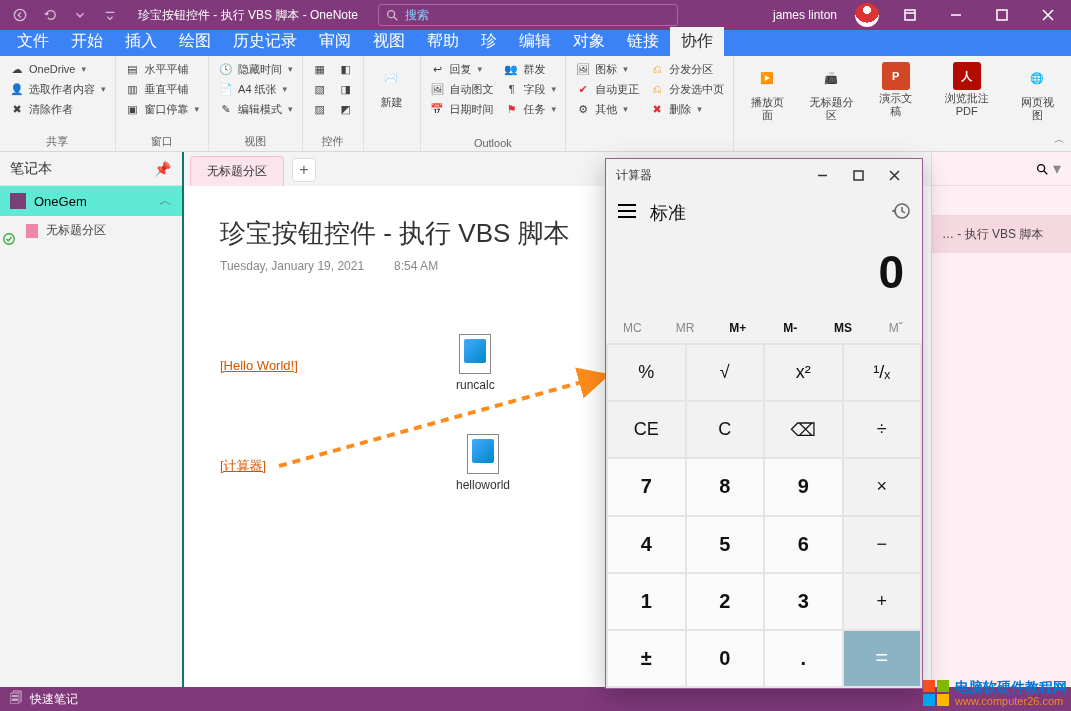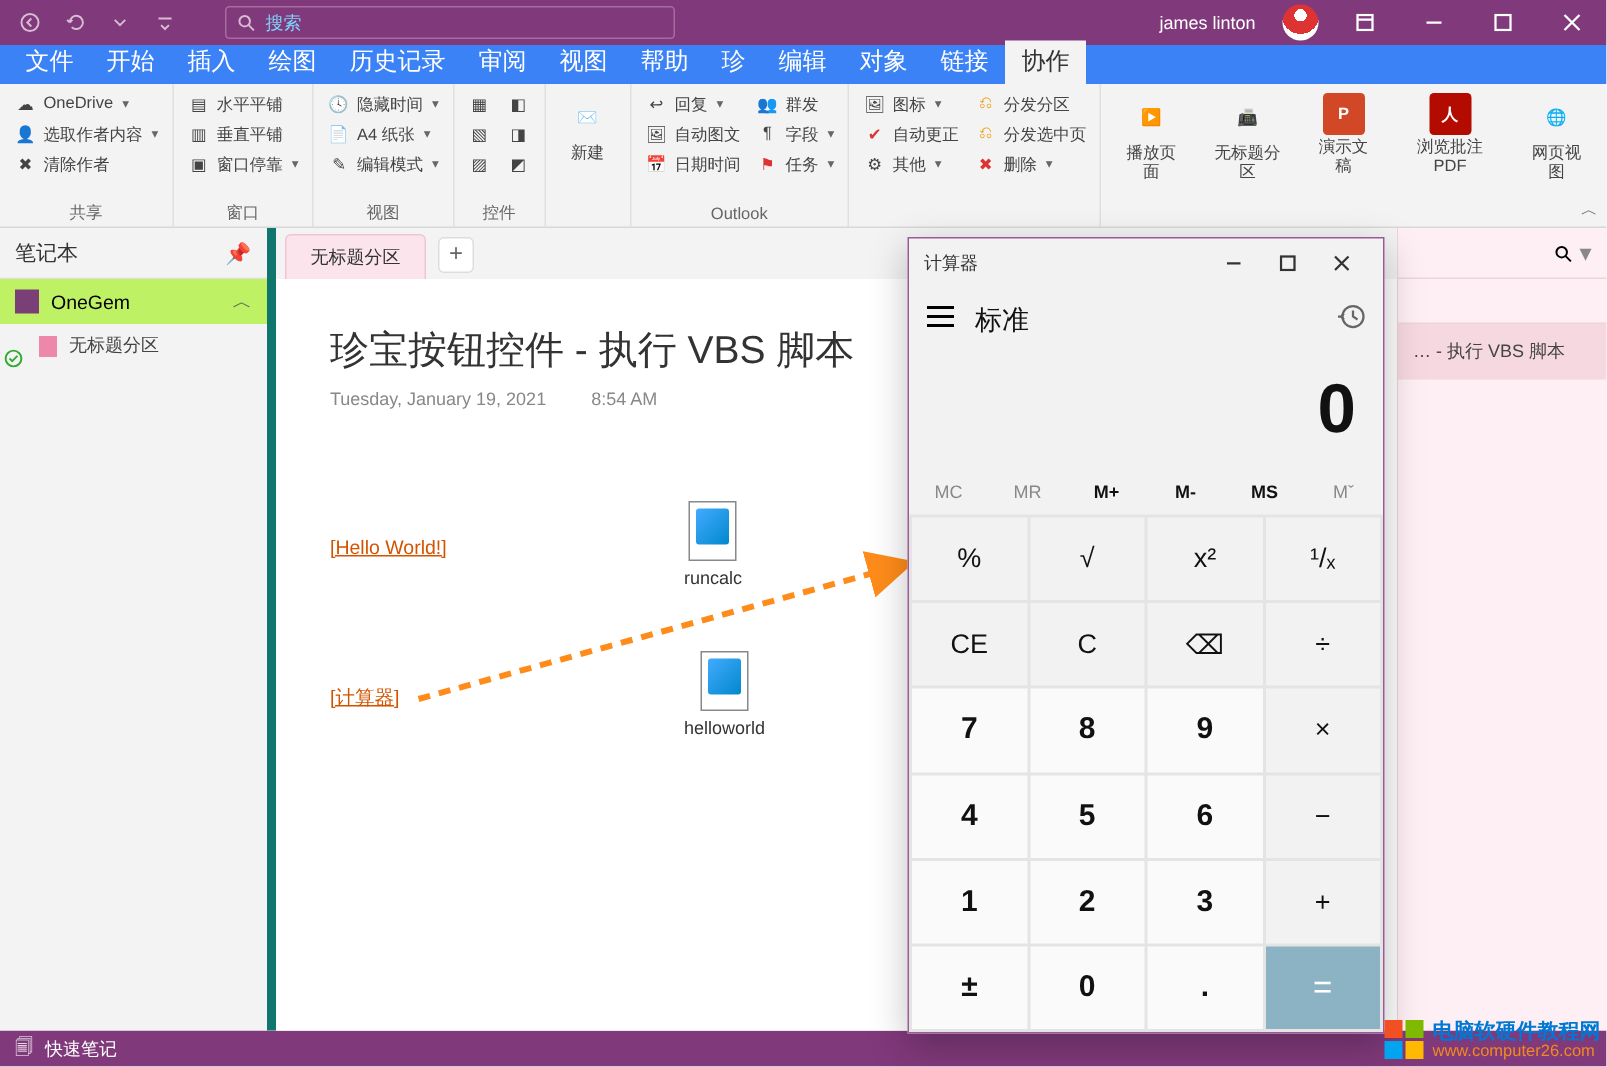--- a/index.html
+++ b/index.html
@@ -31,23 +31,23 @@
 .ribbon-item { display: flex; align-items: center; gap: 4px; padding: 1px 3px; white-space: nowrap; cursor: pointer; }
 .ribbon-item .ico { width: 16px; height: 16px; display: inline-flex; align-items: center; justify-content: center; }
 .ribbon-big { display: flex; flex-direction: column; align-items: center; gap: 2px; padding: 2px 6px; cursor: pointer; }
 .ribbon-big .bigico { width: 32px; height: 32px; display: flex; align-items: center; justify-content: center; }
 .ribbon-big .biglabel { text-align: center; line-height: 1.2; }
 .caret { font-size: 9px; color: #666; margin-left: 2px; }
 .ribbon-collapse { position: absolute; right: 6px; bottom: 4px; cursor: pointer; color: #666; }
 
 .workspace { display: flex; height: calc(711px - 30px - 26px - 96px - 24px); background: #fff; }
 
-.notebooks { width: 184px; background: #f3f3f3; border-right: 6px solid #0f766e; display: flex; flex-direction: column; }
+.notebooks { width: 184px; background: #f3f3f3; border-right: 2px solid #0f766e; display: flex; flex-direction: column; }
 .notebooks-header { height: 34px; display: flex; align-items: center; justify-content: space-between; padding: 0 10px; font-size: 14px; color: #333; border-bottom: 1px solid #e2e2e2; }
-.nb-item { display: flex; align-items: center; gap: 8px; padding: 6px 10px; font-size: 13px; background: #bef264; cursor: pointer; }
+.nb-item { display: flex; align-items: center; gap: 8px; padding: 6px 10px; font-size: 13px; background: #5eead4; cursor: pointer; }
 .nb-item .nb-icon { width: 16px; height: 16px; background: #7b3f77; }
 .nb-item .expand { margin-left: auto; color: #666; }
 .section-item { display: flex; align-items: center; gap: 8px; padding: 6px 10px 6px 26px; font-size: 12px; color: #444; cursor: pointer; }
 .section-item .sec-icon { width: 12px; height: 14px; background: #e8a; }
 .sync-icon { position: absolute; left: 2px; top: 232px; width: 14px; height: 14px; }
 
 .page-area { flex: 1; position: relative; background: #fff; }
 .tabs { height: 34px; display: flex; align-items: flex-end; background: #f3f3f3; padding-left: 6px; }
 .tab { background: #fce4ec; border-radius: 4px 4px 0 0; padding: 6px 16px; font-size: 12px; color: #333; margin-right: 4px; border: 1px solid #f0c4d4; border-bottom: none; cursor: pointer; }
 .tab-add { width: 24px; height: 24px; border: 1px solid #ddd; border-radius: 4px; display: flex; align-items: center; justify-content: center; margin-left: 4px; margin-bottom: 4px; cursor: pointer; color: #666; background: #fff; }
@@ -117,20 +117,21 @@
         <svg viewBox="0 0 16 16">
           <path d="M4 6l4 4 4-4"></path>
         </svg>
       </div>
     <div class="nav-btn">
         <svg viewBox="0 0 16 16">
           <path d="M3 5h10M5 10l3 3 3-3"></path>
         </svg>
       </div>
   </div>
+  <span class="title-text">珍宝按钮控件 - 执行 VBS 脚本 - OneNote</span>
   <div class="searchbox">
     <svg viewBox="0 0 16 16">
         <circle cx="7" cy="7" r="4"></circle>
         <path d="M10 10l4 4"></path>
       </svg>
     <span>搜索</span>
   </div>
   <div class="spacer"></div>
   <span class="user">james linton</span>
   <div class="avatar"></div>

